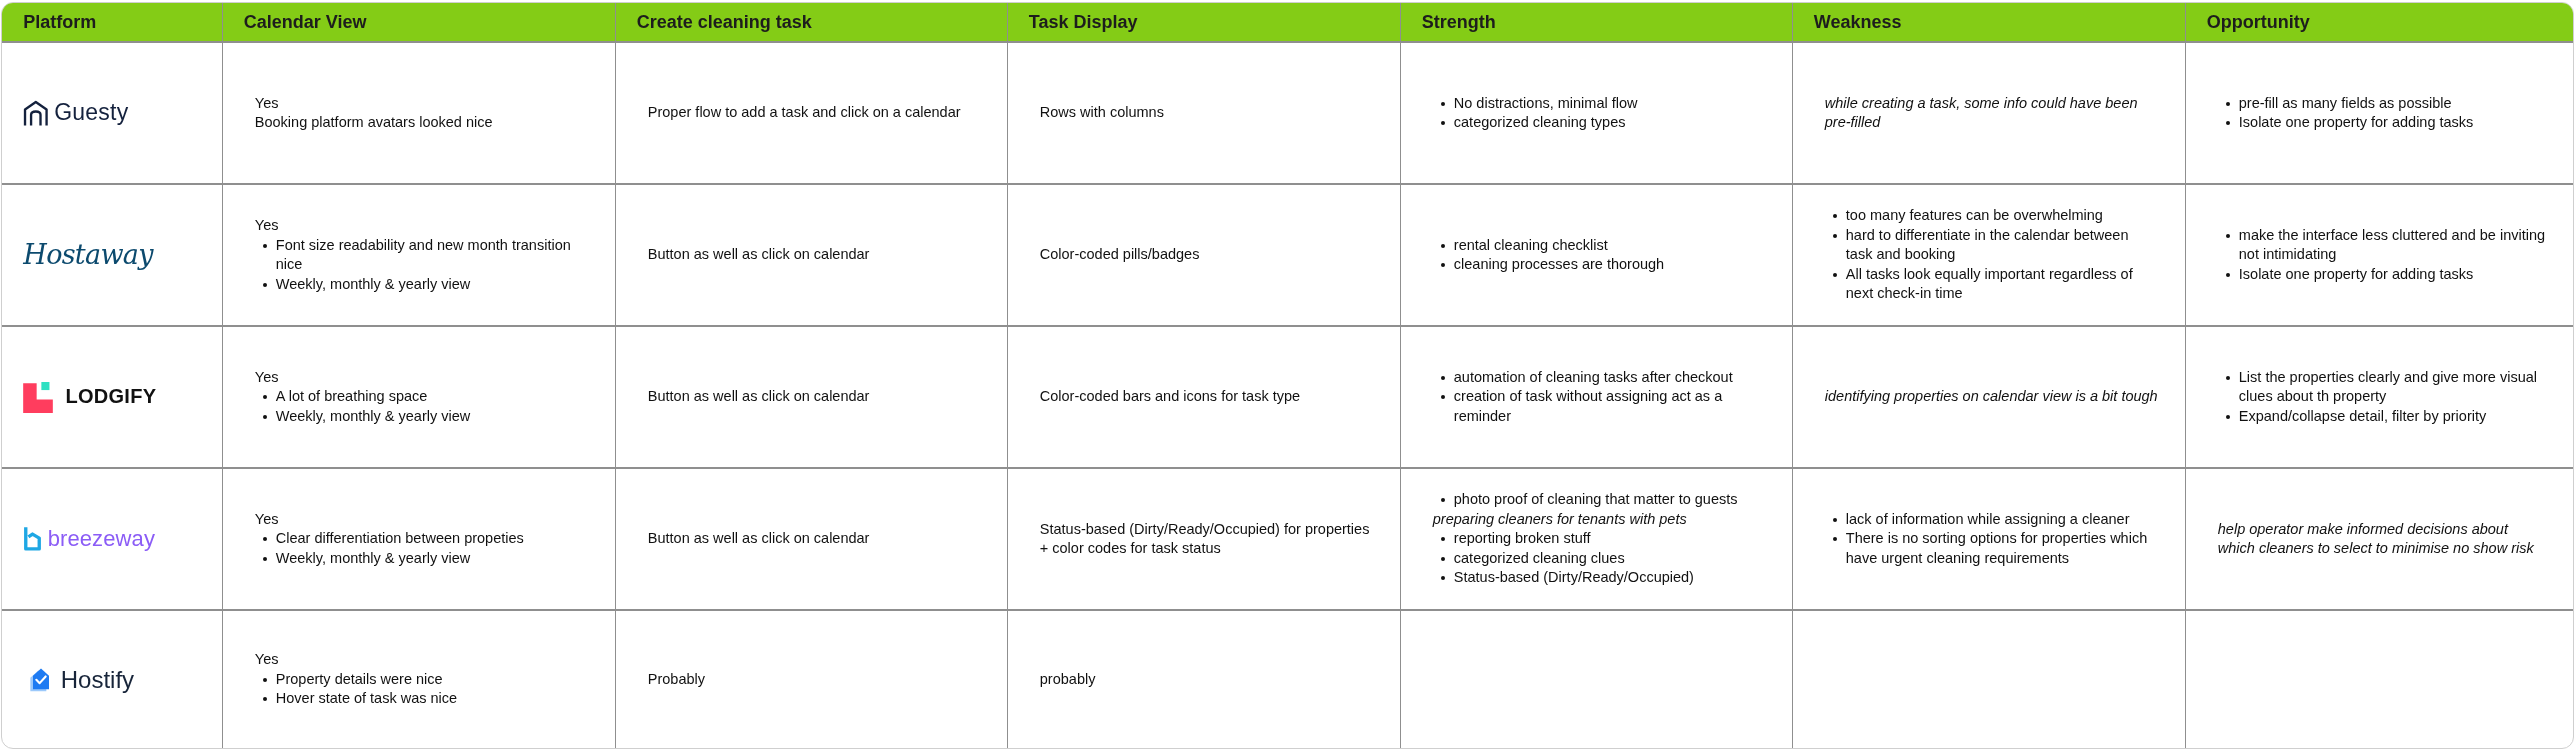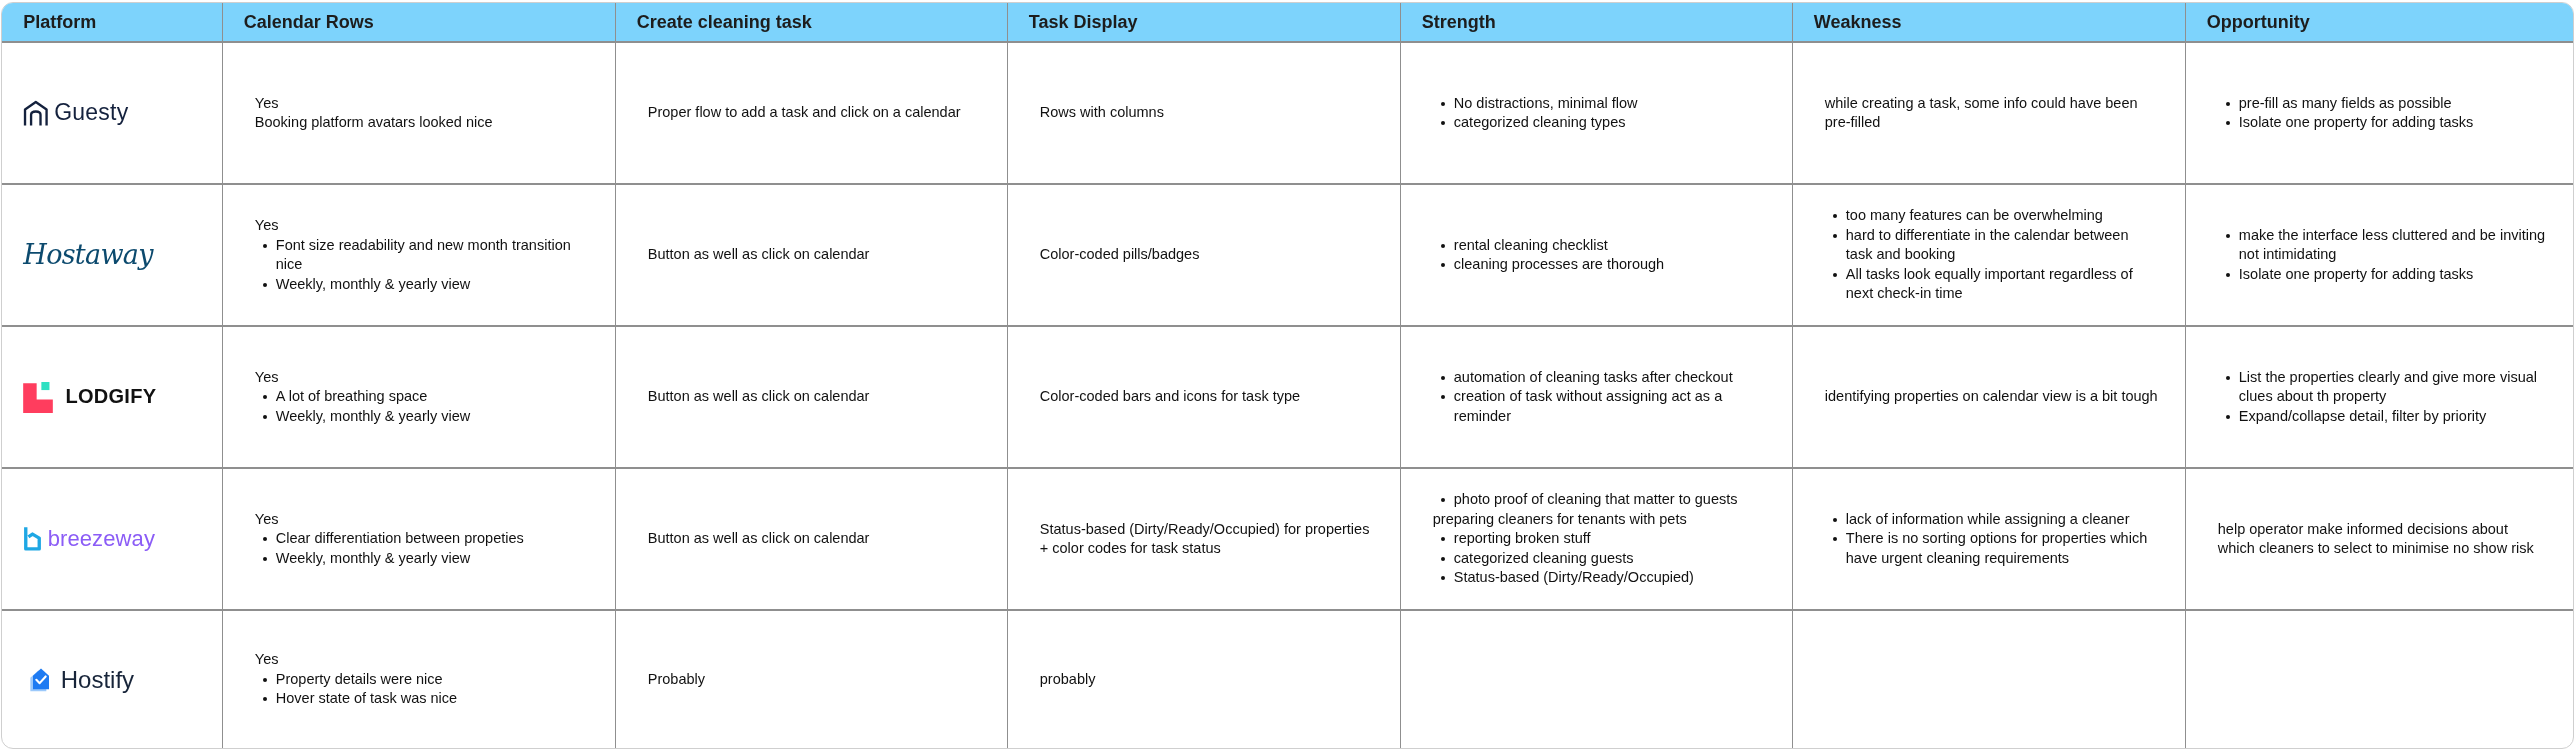--- a/index.html
+++ b/index.html
@@ -18,21 +18,21 @@
   col.c0 { width: 220px; }
   col.c1 { width: 393px; }
   col.c2 { width: 392px; }
   col.c3 { width: 393px; }
   col.c4 { width: 392px; }
   col.c5 { width: 393px; }
   col.c6 { width: auto; }
 
   thead tr { height: 39px; }
   th {
-    background: #7dd3fc;
+    background: #84cc16;
     text-align: left;
     font-weight: 600;
     font-size: 18px;
     color: #1d1d1d;
     padding: 0 0 0 21px;
     border-right: 1.3px solid #8f8f8f;
     border-bottom: 2px solid #8f8f8f;
     vertical-align: middle;
     white-space: nowrap;
   }
@@ -53,21 +53,21 @@
   tbody tr:last-child td { border-bottom: none; }
   td.logo-cell { padding: 0 0 0 21px; }
 
   .line { display: block; }
   ul { list-style: none; margin: 0; padding: 0; }
   ul li { position: relative; padding-left: 21px; }
   ul li::before {
     content: ""; position: absolute; left: 8.7px; top: 8px;
     width: 4px; height: 4px; border-radius: 50%; background: #111111;
   }
-  .plain-line { display: block; padding-left: 0; }
+  .plain-line { display: block; padding-left: 0; font-style: italic; }
 
   
   .logo { display: flex; align-items: center; gap: 5.4px; }
   .logo-text-guesty { font-size: 23px; font-weight: 500; color: #14213d; letter-spacing: 0.2px; }
   .logo-text-hostaway { font-family: "DejaVu Serif", serif; font-style: italic; font-size: 27px; color: #0c4a6e; letter-spacing: -0.7px; }
   .logo-text-lodgify { font-size: 20px; font-weight: 800; color: #111111; letter-spacing: 0.3px; margin-left: 6.7px; }
   .logo-text-breezeway { font-size: 22px; color: #8b5cf6; letter-spacing: 0.1px; }
   .logo-text-hostify { font-size: 24px; font-weight: 400; color: #18253a; margin-left: 2.7px; }
 </style>
 </head>
@@ -80,21 +80,21 @@
         <col class="c1">
         <col class="c2">
         <col class="c3">
         <col class="c4">
         <col class="c5">
         <col class="c6">
     </colgroup>
     <thead>
       <tr>
         <th>Platform</th>
-        <th>Calendar Rows</th>
+        <th>Calendar View</th>
         <th>Create cleaning task</th>
         <th>Task Display</th>
         <th>Strength</th>
         <th>Weakness</th>
         <th>Opportunity</th>
       </tr>
     </thead>
     <tbody>
 
       <tr>
@@ -220,21 +220,21 @@
         </td>
         <td><span>Button as well as click on calendar</span></td>
         <td><span>Status-based (Dirty/Ready/Occupied) for properties + color codes for task status</span></td>
         <td>
           <ul>
             <li>photo proof of cleaning that matter to guests</li>
           </ul>
           <span class="plain-line">preparing cleaners for tenants with pets</span>
           <ul>
             <li>reporting broken stuff</li>
-            <li>categorized cleaning guests</li>
+            <li>categorized cleaning clues</li>
             <li>Status-based (Dirty/Ready/Occupied)</li>
           </ul>
         </td>
         <td>
           <ul>
             <li>lack of information while assigning a cleaner</li>
             <li>There is no sorting options for properties which have urgent cleaning requirements</li>
           </ul>
         </td>
         <td>

